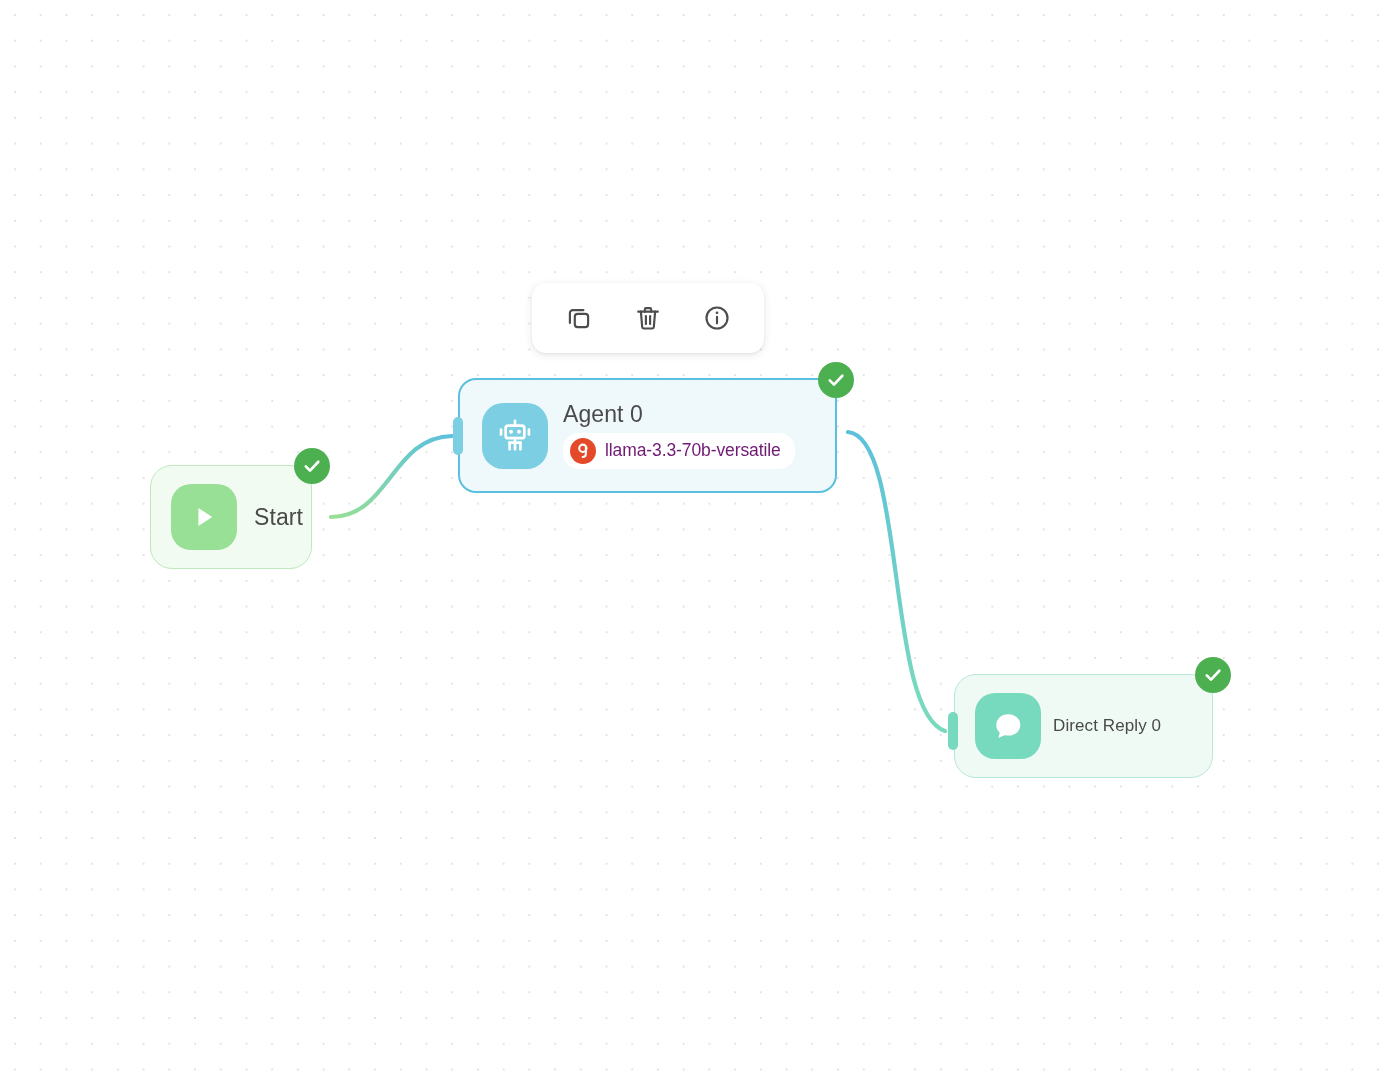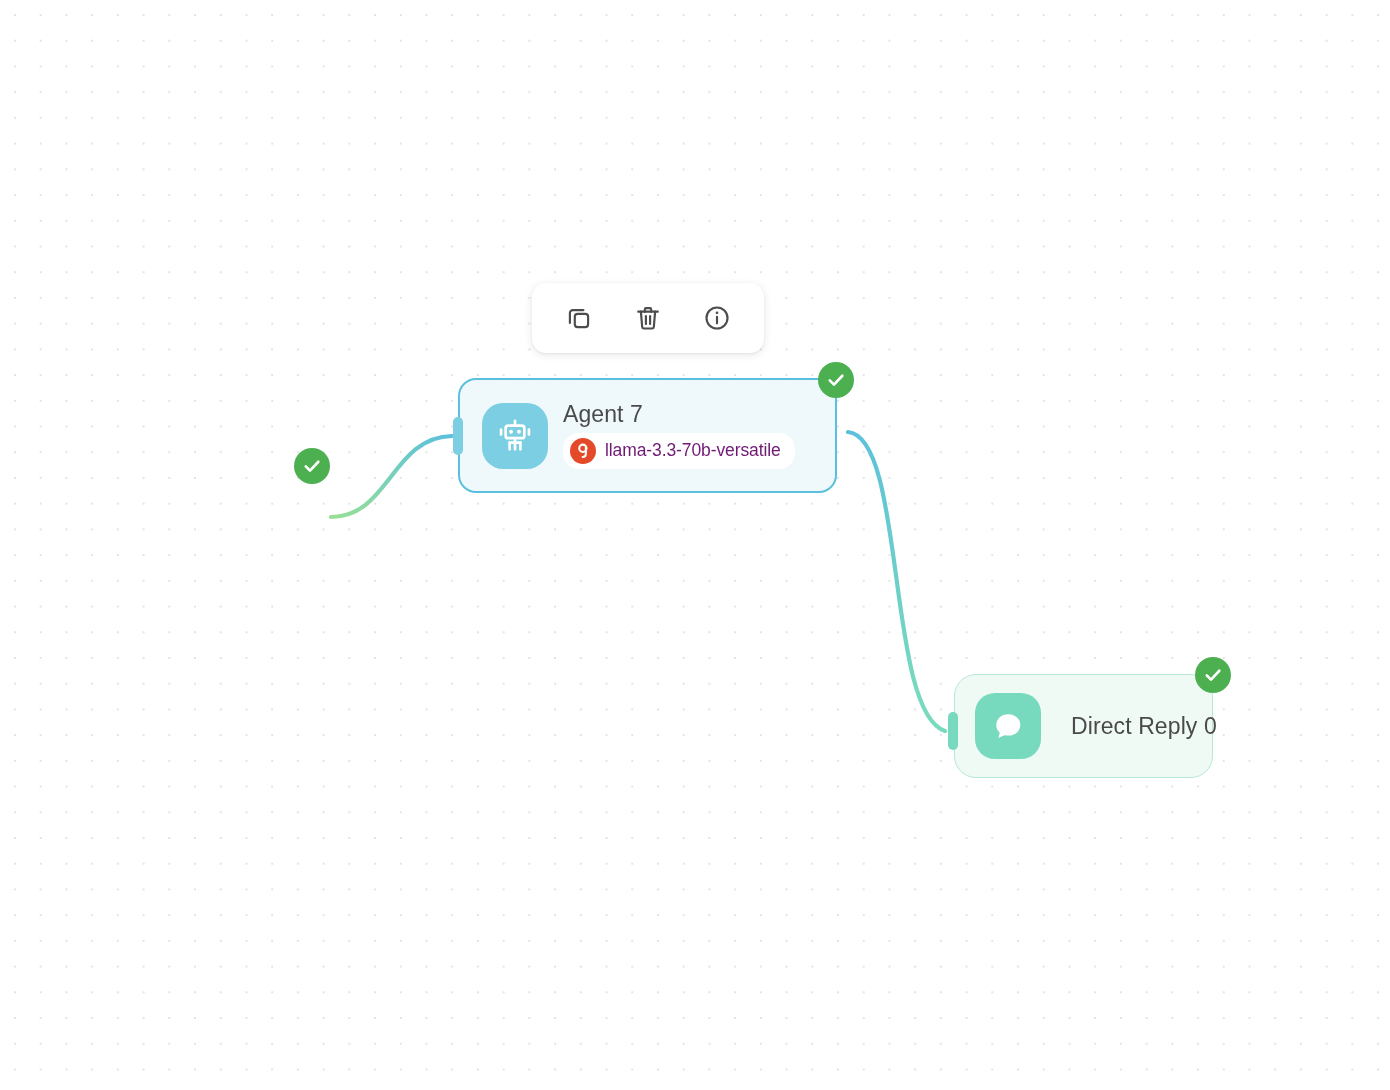--- a/index.html
+++ b/index.html
@@ -131,22 +131,22 @@
     background: #effaf5;
     border: 1.4px solid #b7e8d7;
     border-radius: 22px;
     padding-left: 20px;
   }
   #node-reply .node-icon {
     width: 66px; height: 66px;
     background: #77d9bd;
   }
   #node-reply .node-label {
-    font-size: 23px;
-    margin-left: 30px;
+    font-size: 17px;
+    margin-left: 12px;
   }
 
   
   .status-badge {
     position: absolute;
     width: 36px; height: 36px;
     border-radius: 50%;
     background: #4caf50;
     display: flex;
     align-items: center;
@@ -212,20 +212,28 @@
     </defs>
 
     <path d="M 331 517 C 389 517 392 437 452 436" fill="none" stroke="url(#grad-start-agent)" stroke-width="4.2" stroke-linecap="round"></path>
 
     <path d="M 848 432 C 906 437 886 712 945 731" fill="none" stroke="url(#grad-agent-reply)" stroke-width="4.2" stroke-linecap="round"></path>
   </svg>
 
   <div class="handle" id="handle-agent-in"></div>
   <div class="handle" id="handle-reply-in"></div>
 
+  <div class="node" id="node-start">
+    <div class="node-icon">
+      <svg width="30" height="30" viewBox="0 0 24 24" aria-hidden="true">
+        <path d="M7.5 4.8 L18.6 12 L7.5 19.2 Z" fill="#ffffff"></path>
+      </svg>
+    </div>
+    <span class="node-label">Start</span>
+  </div>
   <div class="status-badge" id="badge-start">
     <svg width="22" height="22" viewBox="0 0 24 24" aria-hidden="true">
       <path d="M5.2 12.4 L9.8 17 L18.9 7.4" fill="none" stroke="#ffffff" stroke-width="2.9" stroke-linecap="round" stroke-linejoin="round"></path>
     </svg>
   </div>
 
   <div class="node" id="node-agent">
     <div class="node-icon">
       <svg width="38" height="38" viewBox="0 0 24 24" aria-hidden="true">
         <g fill="none" stroke="#ffffff" stroke-width="1.7" stroke-linecap="round" stroke-linejoin="round">
@@ -236,21 +244,21 @@
           <line x1="8.6" y1="16.2" x2="15.4" y2="16.2"></line>
           <line x1="8.6" y1="16.2" x2="8.6" y2="20.4"></line>
           <line x1="15.4" y1="16.2" x2="15.4" y2="20.4"></line>
           <line x1="12" y1="2.4" x2="12" y2="5.4"></line>
         </g>
         <circle cx="9.5" cy="9.3" r="1.25" fill="#ffffff"></circle>
         <circle cx="14.5" cy="9.3" r="1.25" fill="#ffffff"></circle>
       </svg>
     </div>
     <div class="agent-body">
-      <span class="node-label">Agent 7</span>
+      <span class="node-label">Agent 0</span>
       <div class="model-badge">
         <span class="model-logo">
           <svg width="19" height="19" viewBox="0 0 24 24" aria-hidden="true">
             <circle cx="11.2" cy="9.2" r="4.6" fill="none" stroke="#ffffff" stroke-width="2.6"></circle>
             <path d="M15.0 7.6 L15.0 16.0 C15.0 18.6 13.2 20.2 10.9 20.2" fill="none" stroke="#ffffff" stroke-width="2.6" stroke-linecap="round"></path>
           </svg>
         </span>
         <span class="model-name">llama-3.3-70b-versatile</span>
       </div>
     </div>

